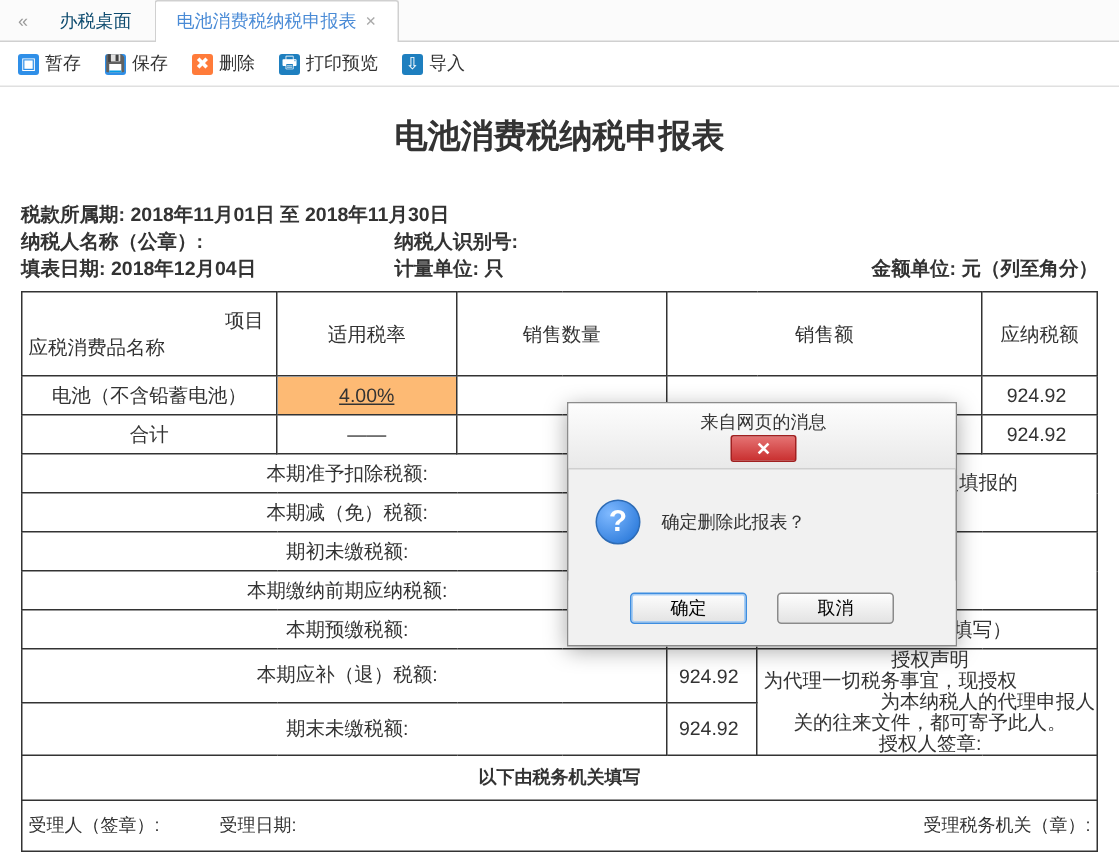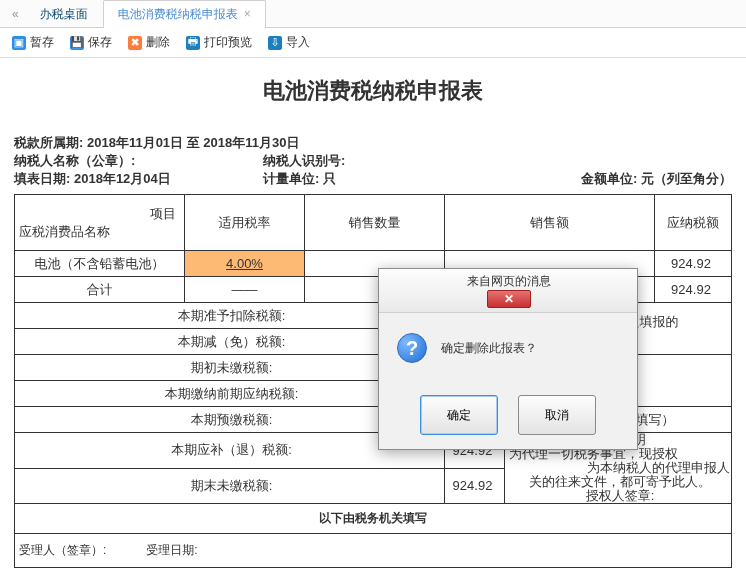--- a/index.html
+++ b/index.html
@@ -181,21 +181,21 @@
     border: 1px solid #2d6bb5;
   }
   .dlg-buttons {
     display: flex;
     gap: 20px;
     justify-content: center;
     padding: 8px 0 14px 0;
     background: #f1f1f1;
   }
   .dlg-btn {
-    width: 78px; height: 40px;
+    width: 78px; height: 21px;
     background: linear-gradient(#fdfdfd,#e3e3e3);
     border: 1px solid #8a8a8a;
     border-radius: 3px;
     cursor: pointer;
     font-size: 12px;
   }
   .dlg-btn.primary {
     border-color: #3d8de0;
     box-shadow: 0 0 0 1px #a7cdf5 inset;
   }
@@ -347,20 +347,21 @@
     <tr>
       <td colspan="4" class="txt-left">期末未缴税额:</td>
       <td class="txt-right">924.92</td>
     </tr>
   </tbody>
     </table>
   <div class="footline">以下由税务机关填写</div>
   <div class="signrow">
     <span>受理人（签章）:</span>
     <span>受理日期:</span>
+    <span style="margin-left:auto">受理税务机关（章）:</span>
   </div>
 </div>
 
 <div class="dialog">
   <div class="dlg-titlebar">
     <span>来自网页的消息</span>
     <span class="dlg-close">✕</span>
   </div>
   <div class="dlg-body">
     <span class="q-icon">?</span>

